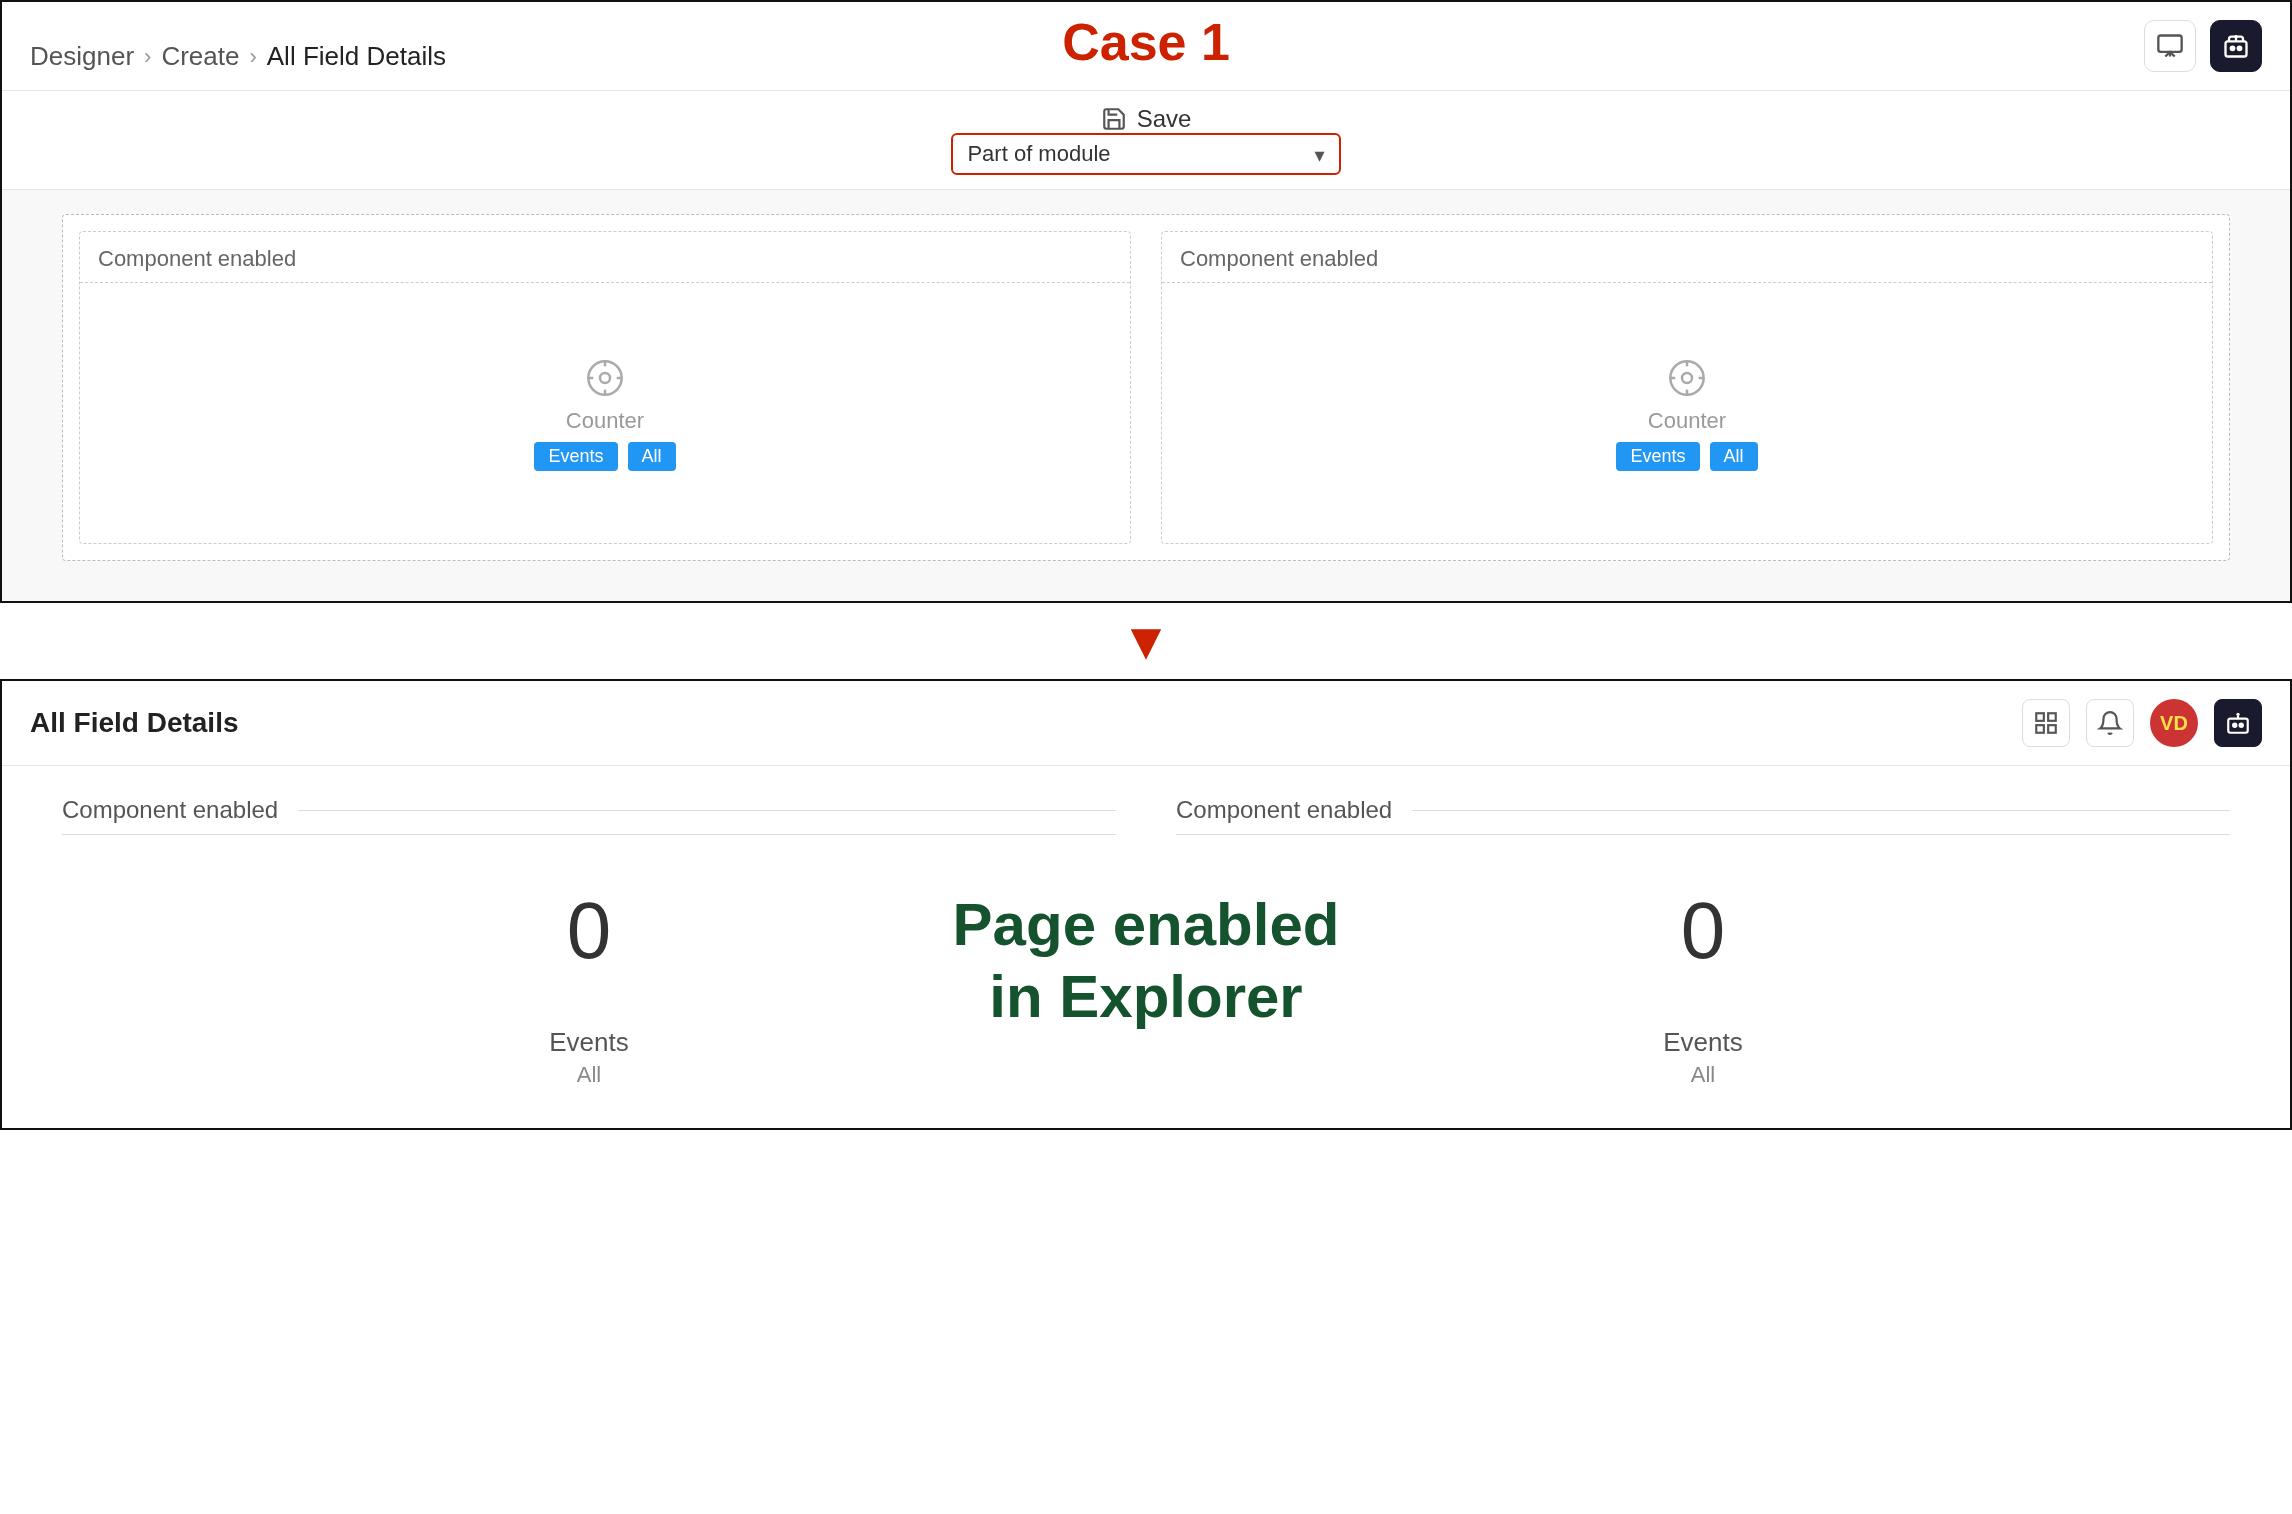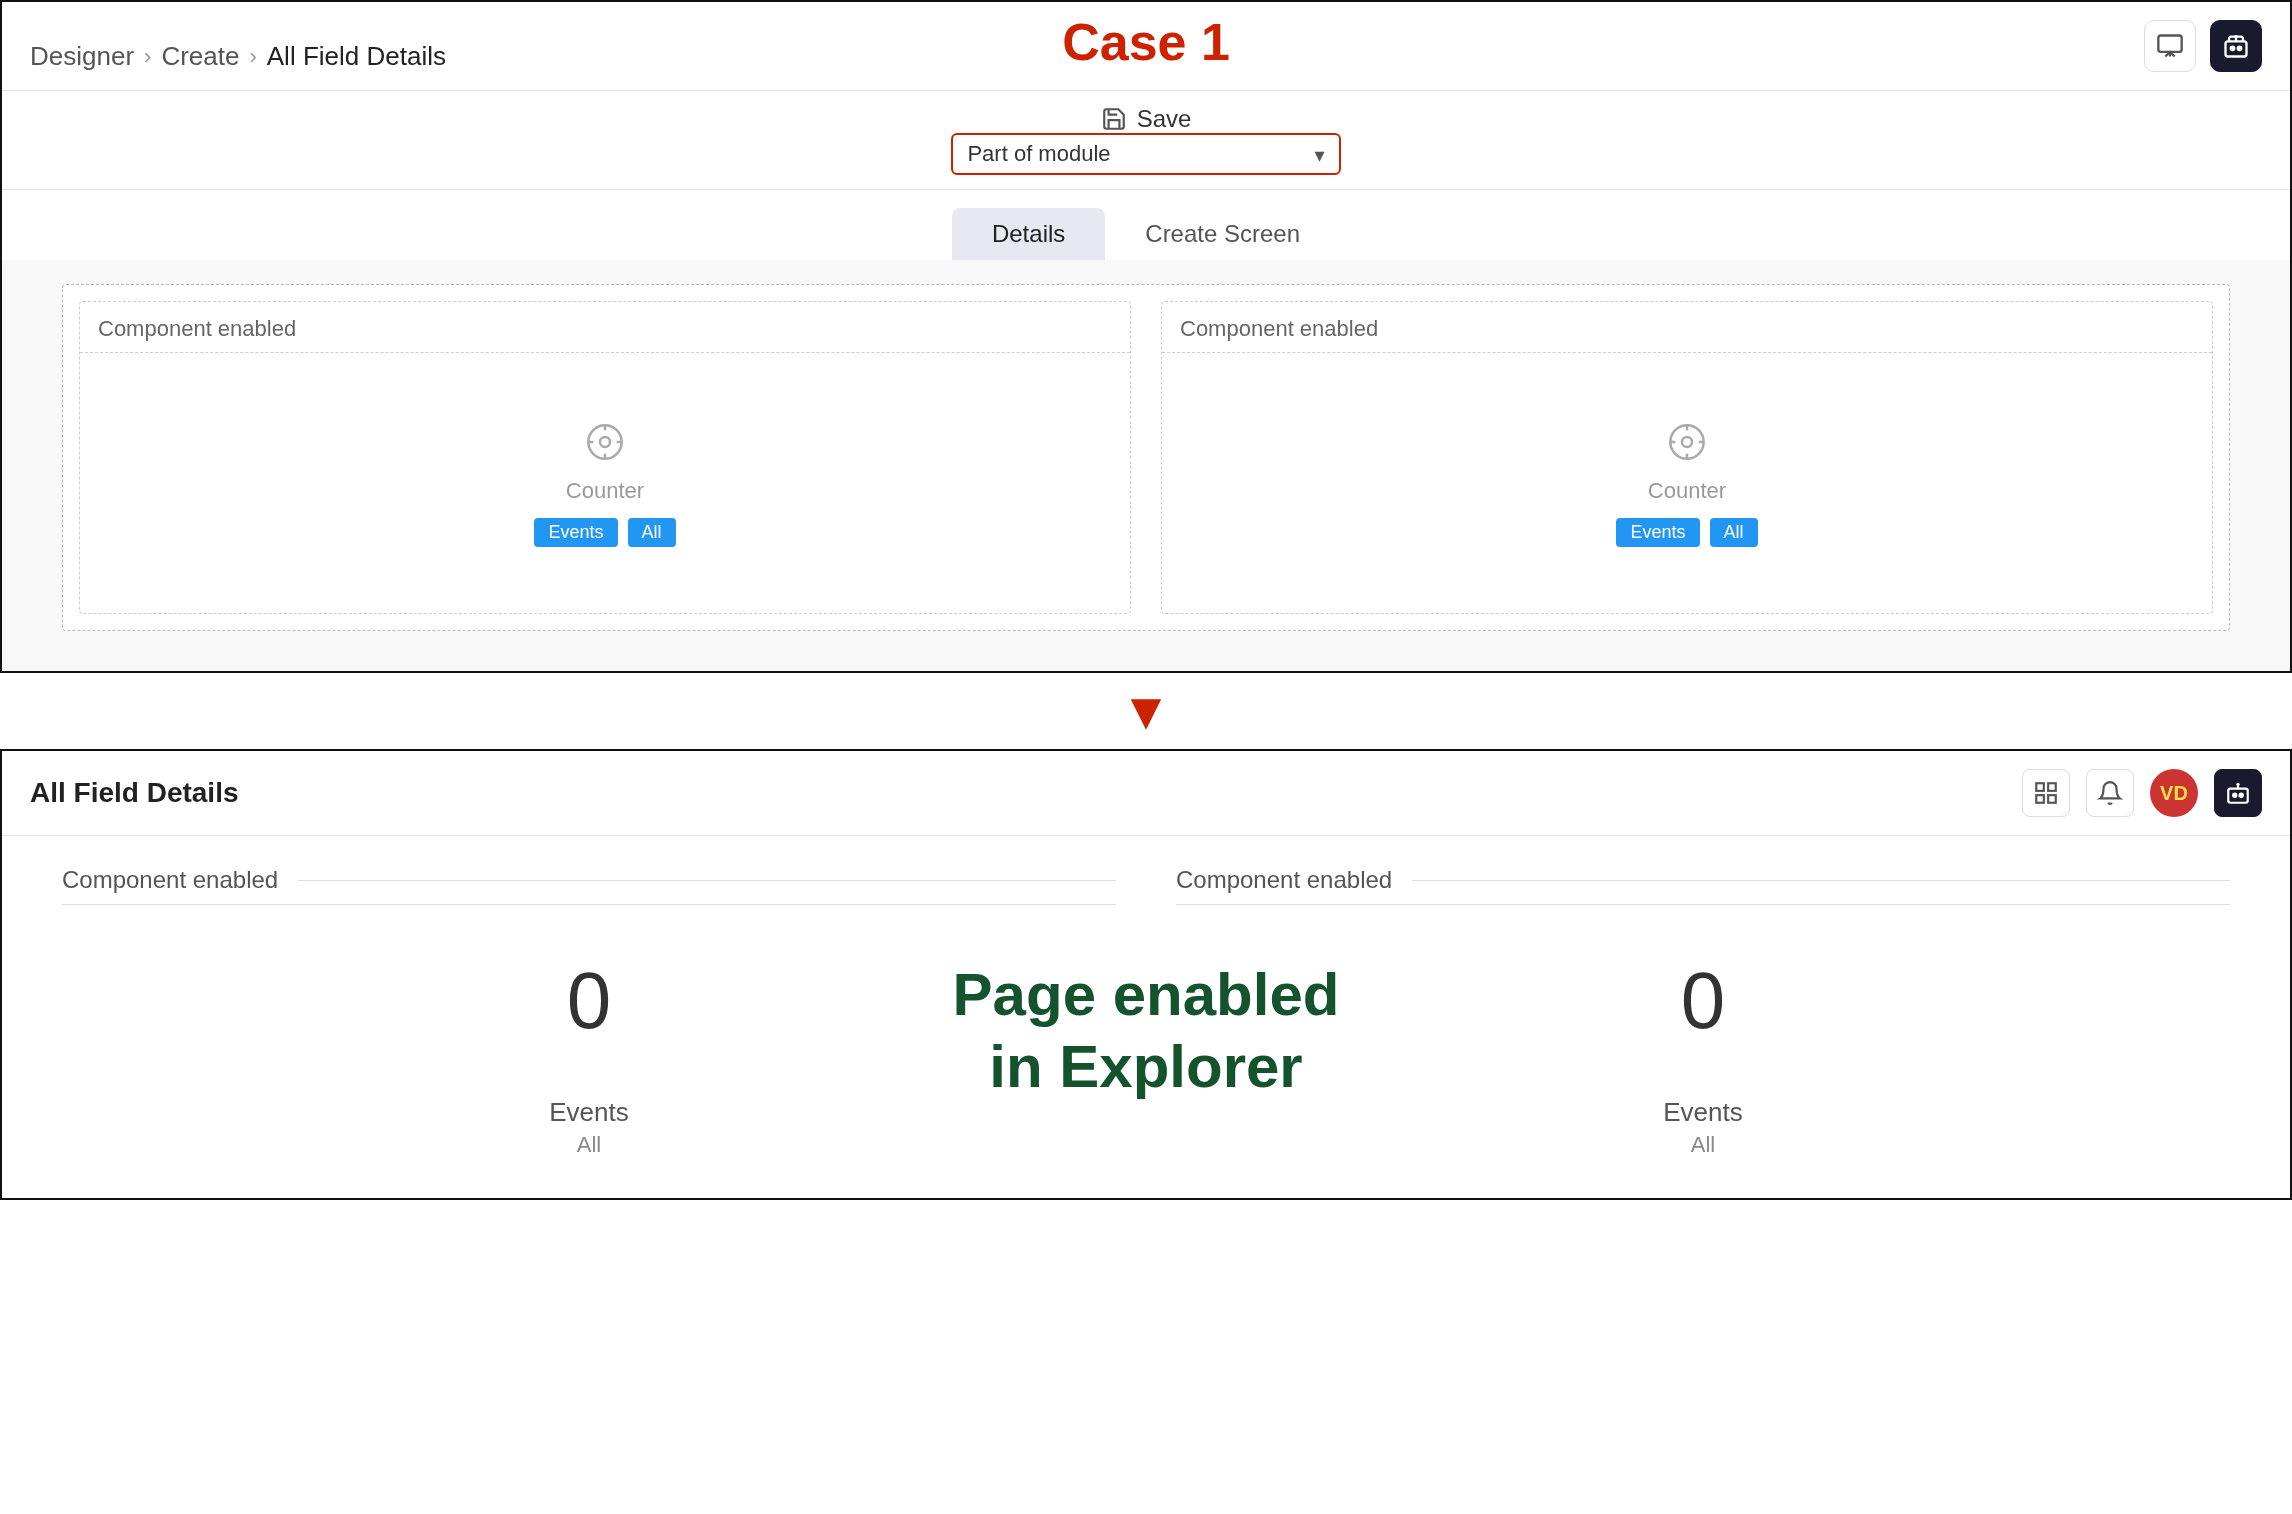--- a/index.html
+++ b/index.html
@@ -174,21 +174,21 @@
       color: #666;
       border-bottom: 1.5px dashed #ccc;
     }
 
     .component-card-body {
       padding: 30px;
       display: flex;
       flex-direction: column;
       align-items: center;
       justify-content: center;
-      gap: 14px;
+      gap: 8px;
       min-height: 260px;
     }
 
     .counter-icon {
       width: 44px;
       height: 44px;
       display: flex;
       align-items: center;
       justify-content: center;
     }
@@ -419,24 +419,20 @@
       <span class="part-of-module-label">Part of module</span>
       <select class="part-of-module-select">
         <option value=""></option>
         <option value="module_a">Module A</option>
         <option value="module_b">Module B</option>
       </select>
       <span class="chevron-down">▾</span>
     </div>
   </div>
 
-  <div class="tabs-row">
-    <button class="tab active">Details</button>
-    <button class="tab">Create Screen</button>
-  </div>
 
   <div class="designer-canvas">
     <div class="canvas-inner">
 
       <div class="component-card">
         <div class="component-card-header">Component enabled</div>
         <div class="component-card-body">
           <div class="counter-icon">
             <svg width="40" height="40" viewBox="0 0 24 24" fill="none" stroke="#aaa" stroke-width="1.5">
               <circle cx="12" cy="12" r="10"></circle>

